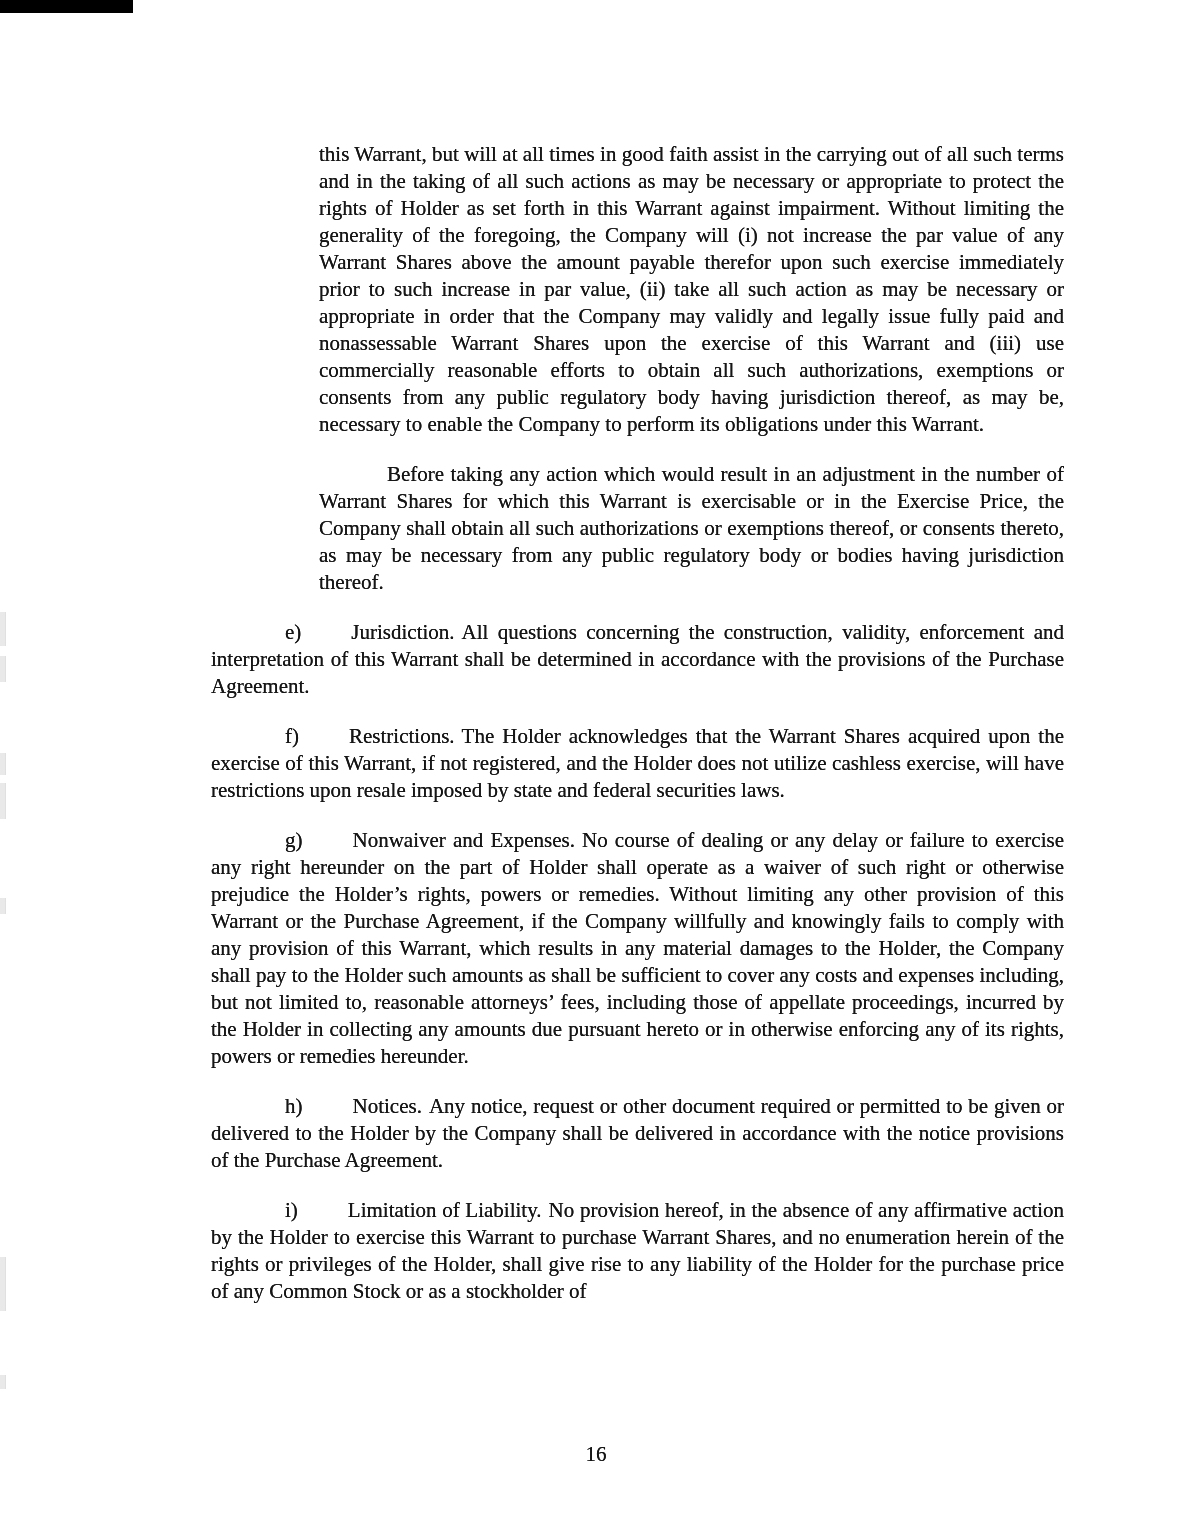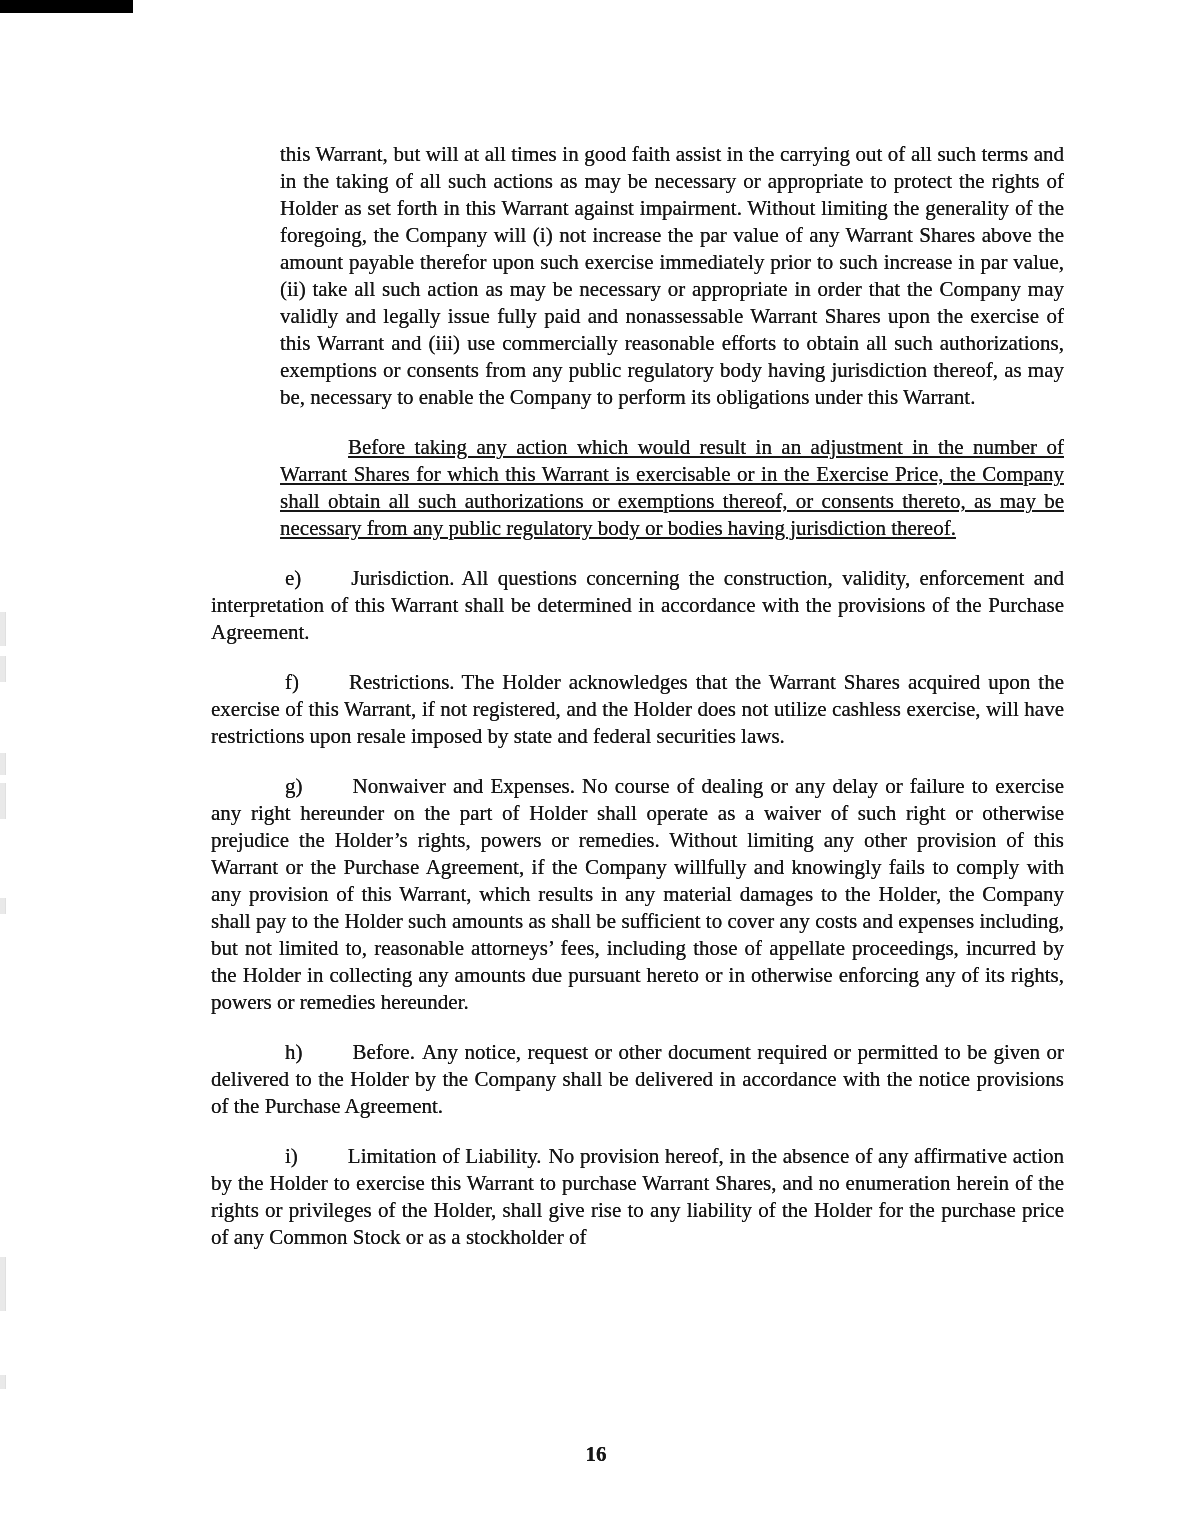--- a/index.html
+++ b/index.html
@@ -38,35 +38,34 @@
   .m7 { top: 1375px; height: 14px; }
 
   .content {
     position: absolute;
     left: 211px;
     top: 141px;
     width: 853px;
     text-align: justify;
   }
   .content p { margin: 0 0 23px 0; }
-  p.block { margin-left: 69px; }
-  p.block.first-indent { text-indent: 68px; text-decoration: underline; }
+  p.block { margin-left: 108px; }
+  p.block.first-indent { text-indent: 68px; }
   p.section { text-indent: 74px; }
   .tab { display: inline-block; width: 50px; }
   .sgap { display: inline-block; width: 7px; }
   .heading { text-underline-offset: 3px; text-decoration-thickness: 1.5px; }
 
   .page-number {
     position: absolute;
     top: 1441px;
     left: 0;
     width: 1180px;
     text-align: center;
     text-indent: 12px;
-    font-weight: bold;
   }
 </style>
 </head>
 <body>
 
 <div class="page">
 
   <div class="top-bar"></div>
   <div class="edge-mark m1"></div>
   <div class="edge-mark m2"></div>
@@ -81,21 +80,21 @@
     <p class="block"><span>this Warrant, but will at all times in good faith assist in the carrying out of all such terms and in the taking of all such actions as may be necessary or appropriate to protect the rights of Holder as set forth in this Warrant against impairment.  Without limiting the generality of the foregoing, the Company will (i) not increase the par value of any Warrant Shares above the amount payable therefor upon such exercise immediately prior to such increase in par value, (ii) take all such action as may be necessary or appropriate in order that the Company may validly and legally issue fully paid and nonassessable Warrant Shares upon the exercise of this Warrant and (iii) use commercially reasonable efforts to obtain all such authorizations, exemptions or consents from any public regulatory body having jurisdiction thereof, as may be, necessary to enable the Company to perform its obligations under this Warrant.</span></p>
 
     <p class="block first-indent"><span>Before taking any action which would result in an adjustment in the number of Warrant Shares for which this Warrant is exercisable or in the Exercise Price, the Company shall obtain all such authorizations or exemptions thereof, or consents thereto, as may be necessary from any public regulatory body or bodies having jurisdiction thereof.</span></p>
 
     <p class="section"><span>e)</span><span class="tab"></span><span class="heading">Jurisdiction</span><span>.</span><span class="sgap"></span><span>All questions concerning the construction, validity, enforcement and interpretation of this Warrant shall be determined in accordance with the provisions of the Purchase Agreement.</span></p>
 
     <p class="section"><span>f)</span><span class="tab"></span><span class="heading">Restrictions</span><span>.</span><span class="sgap"></span><span>The Holder acknowledges that the Warrant Shares acquired upon the exercise of this Warrant, if not registered, and the Holder does not utilize cashless exercise, will have restrictions upon resale imposed by state and federal securities laws.</span></p>
 
     <p class="section"><span>g)</span><span class="tab"></span><span class="heading">Nonwaiver and Expenses</span><span>.</span><span class="sgap"></span><span>No course of dealing or any delay or failure to exercise any right hereunder on the part of Holder shall operate as a waiver of such right or otherwise prejudice the Holder’s rights, powers or remedies.  Without limiting any other provision of this Warrant or the Purchase Agreement, if the Company willfully and knowingly fails to comply with any provision of this Warrant, which results in any material damages to the Holder, the Company shall pay to the Holder such amounts as shall be sufficient to cover any costs and expenses including, but not limited to, reasonable attorneys’ fees, including those of appellate proceedings, incurred by the Holder in collecting any amounts due pursuant hereto or in otherwise enforcing any of its rights, powers or remedies hereunder.</span></p>
 
-    <p class="section"><span>h)</span><span class="tab"></span><span class="heading">Before</span><span>.</span><span class="sgap"></span><span>Any notice, request or other document required or permitted to be given or delivered to the Holder by the Company shall be delivered in accordance with the notice provisions of the Purchase Agreement.</span></p>
+    <p class="section"><span>h)</span><span class="tab"></span><span class="heading">Notices</span><span>.</span><span class="sgap"></span><span>Any notice, request or other document required or permitted to be given or delivered to the Holder by the Company shall be delivered in accordance with the notice provisions of the Purchase Agreement.</span></p>
 
     <p class="section"><span>i)</span><span class="tab"></span><span class="heading">Limitation of Liability</span><span>.</span><span class="sgap"></span><span>No provision hereof, in the absence of any affirmative action by the Holder to exercise this Warrant to purchase Warrant Shares, and no enumeration herein of the rights or privileges of the Holder, shall give rise to any liability of the Holder for the purchase price of any Common Stock or as a stockholder of</span></p>
 
   </div>
 
   <div class="page-number">16</div>
 
 </div>
 
 </body></html>

